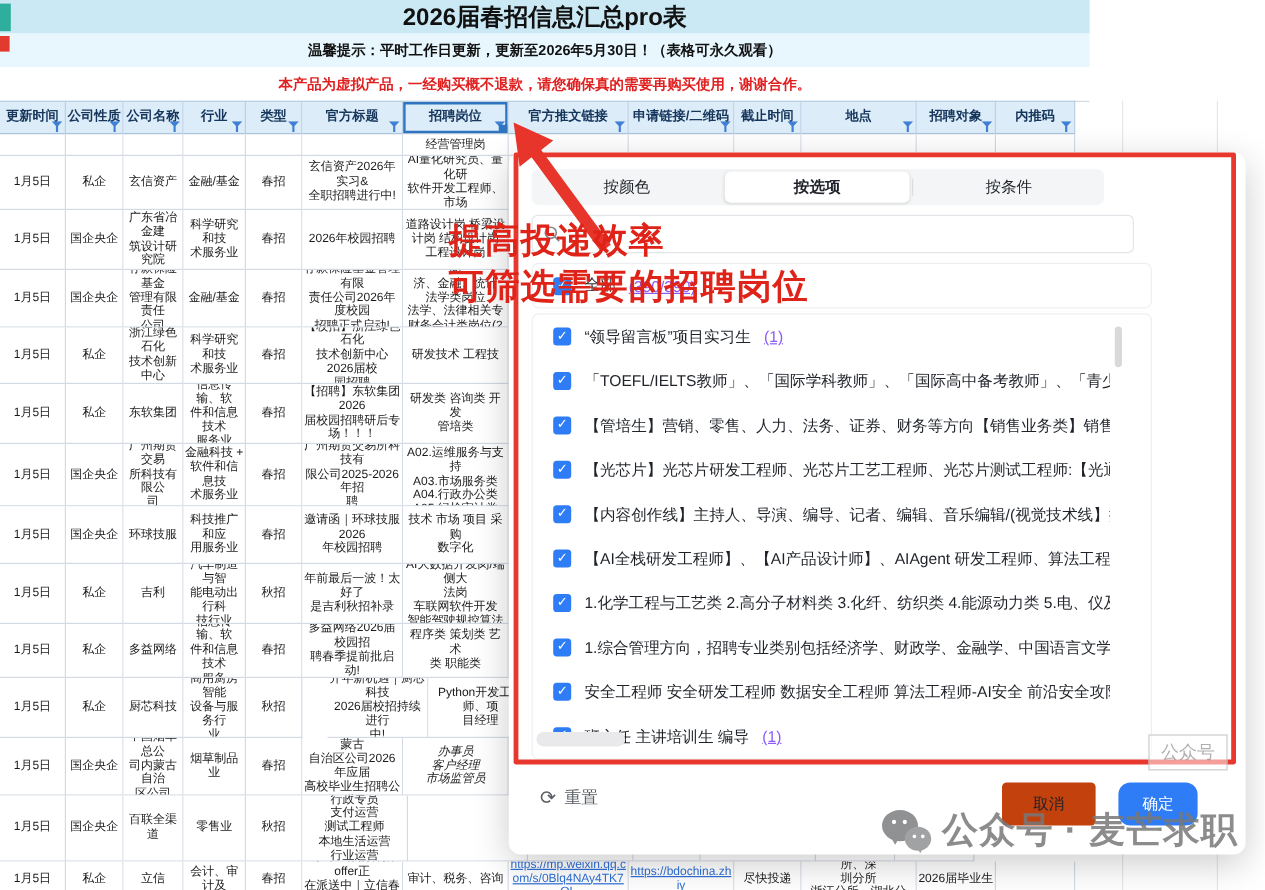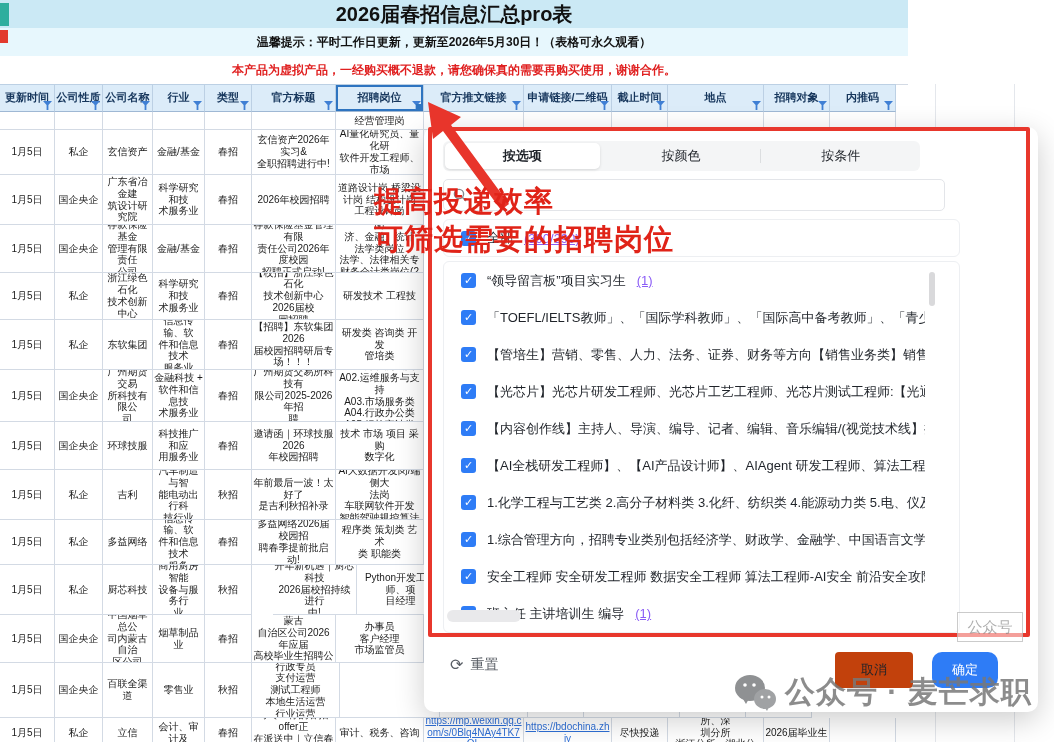--- a/index.html
+++ b/index.html
@@ -387,21 +387,21 @@
         <div class="tcell" style="width: 55px; height: 48px;">1月5日</div>
         <div class="tcell" style="width: 48px; height: 48px;">国企央企</div>
         <div class="tcell" style="width: 50px; height: 48px;">中国烟草总公
 司内蒙古自治
 区公司</div>
         <div class="tcell" style="width: 52px; height: 48px;">烟草制品业</div>
         <div class="tcell" style="width: 47px; height: 48px;">春招</div>
         <div class="tcell" style="width: 84px; height: 48px;">中国烟草总公司内蒙古
 自治区公司2026年应届
 高校毕业生招聘公告</div>
-        <div class="tcell" style="width: 88px; height: 48px;">办事员
+        <div class="tcell" style="width: 88px; height: 48px; font-style: italic;">办事员
 客户经理
 市场监管员</div>
         <div class="tcell" style="width: 100px; height: 48px;"></div>
         <div class="tcell" style="width: 88px; height: 48px;"></div>
         <div class="tcell" style="width: 56px; height: 48px;"></div>
         <div class="tcell" style="width: 96px; height: 48px;"></div>
         <div class="tcell" style="width: 66px; height: 48px;"></div>
         <div class="tcell" style="width: 66px; height: 48px;"></div>
       </div>
       <div class="trow" style="height: 55px;">
@@ -437,22 +437,22 @@
         <div class="tcell" style="width: 96px; height: 30px;">上海总所、北京分所、深
 圳分所
 浙江分所、湖北分所、山</div>
         <div class="tcell" style="width: 66px; height: 30px;">2026届毕业生</div>
         <div class="tcell" style="width: 66px; height: 30px;"></div>
       </div>
     </div>
 
   <div id="dialog">
     <div id="tabs">
+      <div class="tab">按颜色</div>
       <div class="tab active">按选项</div>
-      <div class="tab">按颜色</div>
       <div class="tab-divider"></div>
       <div class="tab">按条件</div>
     </div>
 
     <div id="search-box">
       <svg width="14" height="14" viewBox="0 0 14 14">
         <circle cx="6" cy="6" r="4.6" fill="none" stroke="#86898f" stroke-width="1.4"></circle>
         <line x1="9.5" y1="9.5" x2="13" y2="13" stroke="#86898f" stroke-width="1.4"></line>
       </svg>
       <input type="text" placeholder="" style="">

